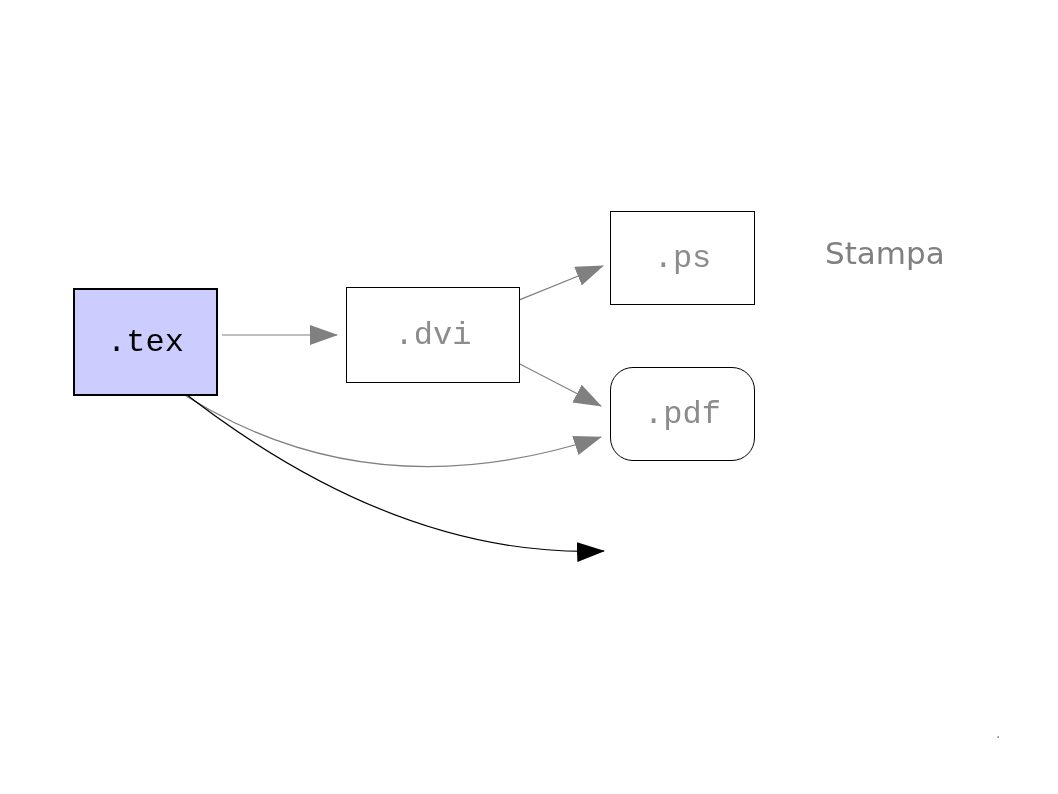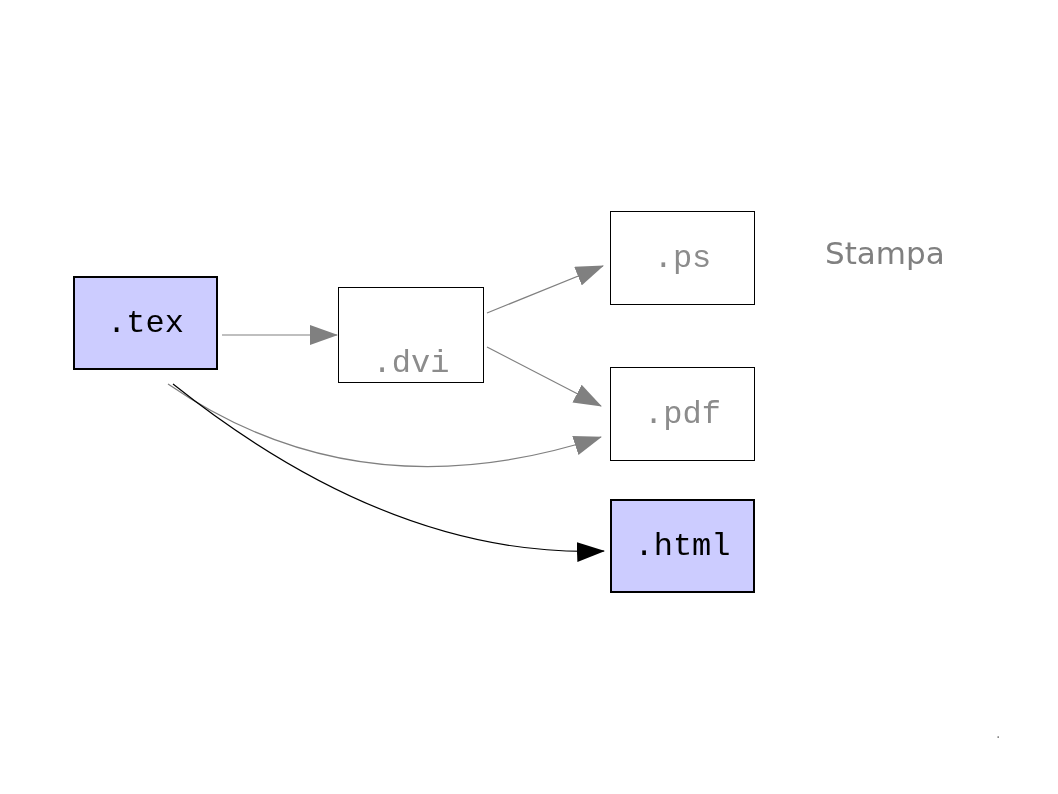--- a/index.html
+++ b/index.html
@@ -35,24 +35,24 @@
     background: #ccccff;
     border: 2px solid #000000;
     color: #000000;
   }
   .node.plain {
     background: #ffffff;
     border: 1px solid #000000;
     color: #8c8c8c;
   }
 
-  .node-tex  { left: 73px;  top: 276px; width: 145px; height: 94px; text-align: right; }
-  .node-dvi  { left: 338px; top: 287px; width: 146px; height: 96px; align-items: flex-end; }
+  .node-tex  { left: 73px;  top: 288px; width: 145px; height: 108px; text-align: right; }
+  .node-dvi  { left: 346px; top: 287px; width: 174px; height: 96px; }
   .node-ps   { left: 610px; top: 211px; width: 145px; height: 94px; }
-  .node-pdf  { left: 610px; top: 367px; width: 145px; height: 94px; }
+  .node-pdf  { left: 610px; top: 367px; width: 145px; height: 94px; border-radius: 23px; }
   .node-html { left: 610px; top: 499px; width: 145px; height: 94px; }
 
   .note {
     position: absolute;
     left: 778px;
     color: #808080;
     font-size: 31px;
     line-height: 38px;
     white-space: pre-line;
   }
@@ -103,22 +103,19 @@
   </div>
 
   <div class="node node-ps plain">
     <span>.ps</span>
   </div>
 
   <div class="node node-pdf plain">
     <span>.pdf</span>
   </div>
 
-  <div class="node node-html highlight">
-    <span>.html</span>
-  </div>
 
   <div class="note note-ps">Stampa</div>
 
 
   <span class="footer-mark">.</span>
 
 </div>
 
 </body></html>

